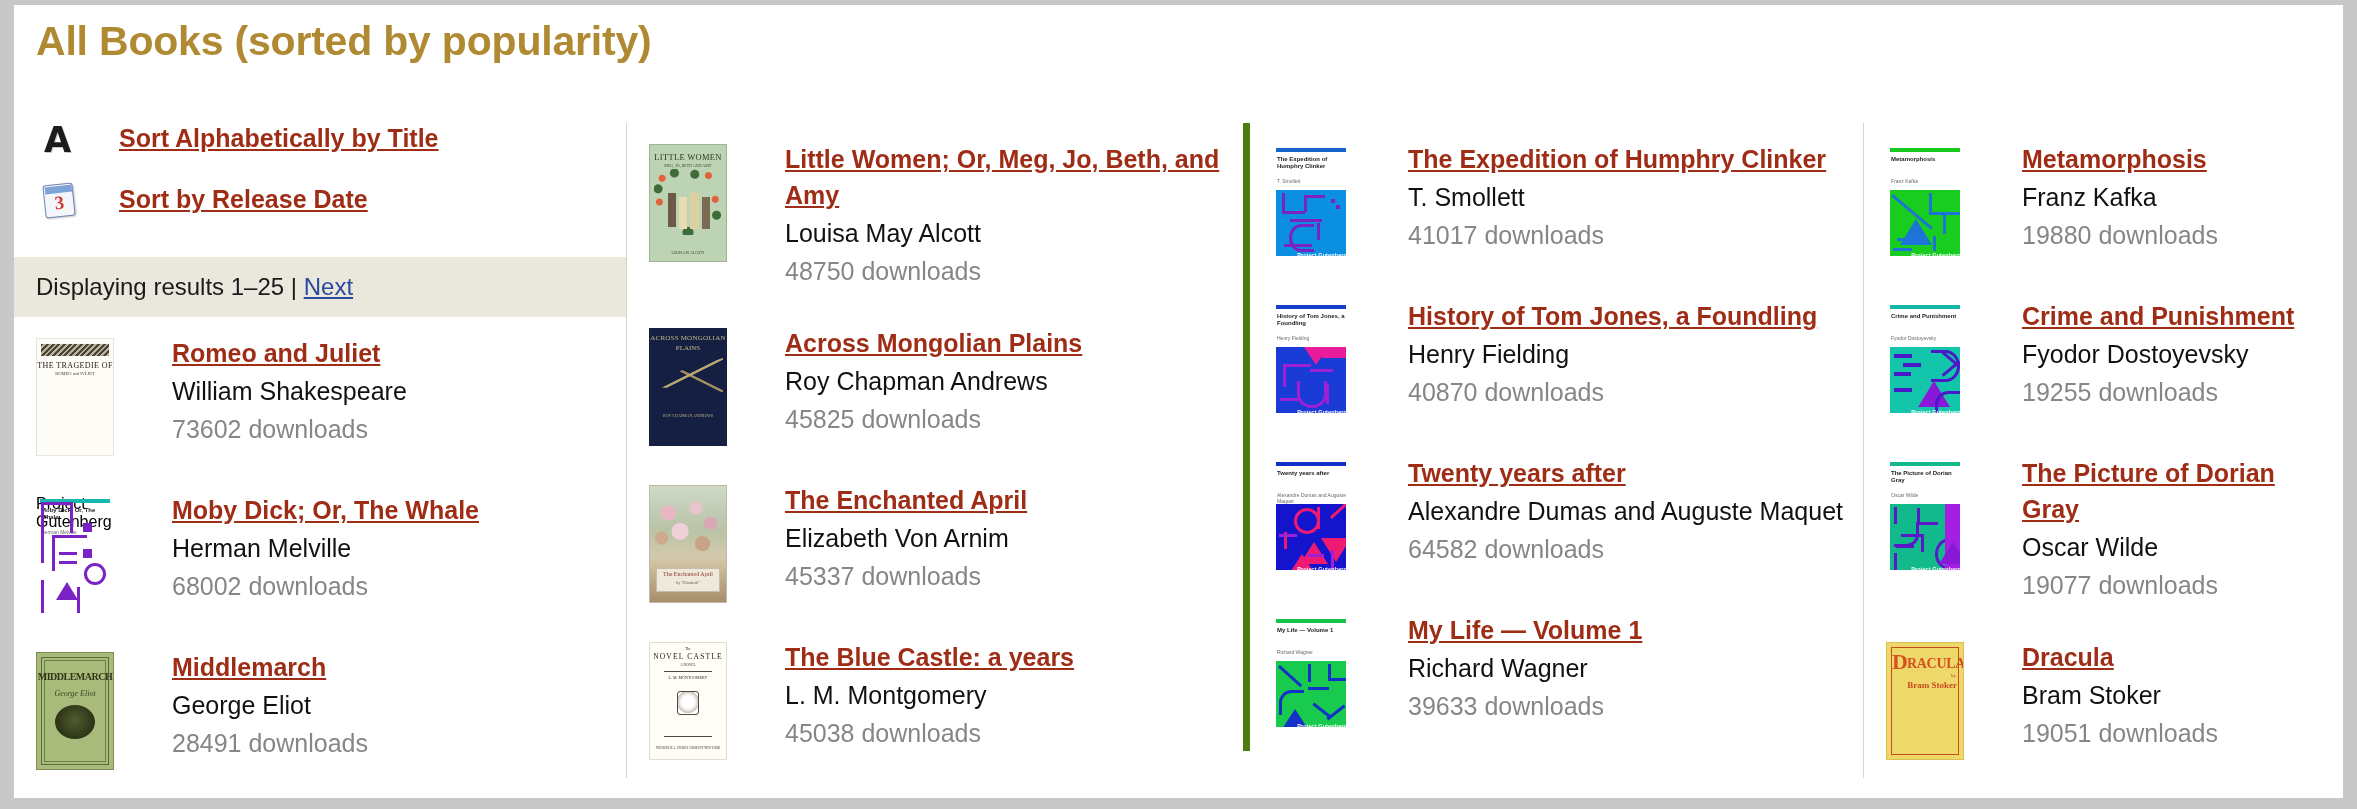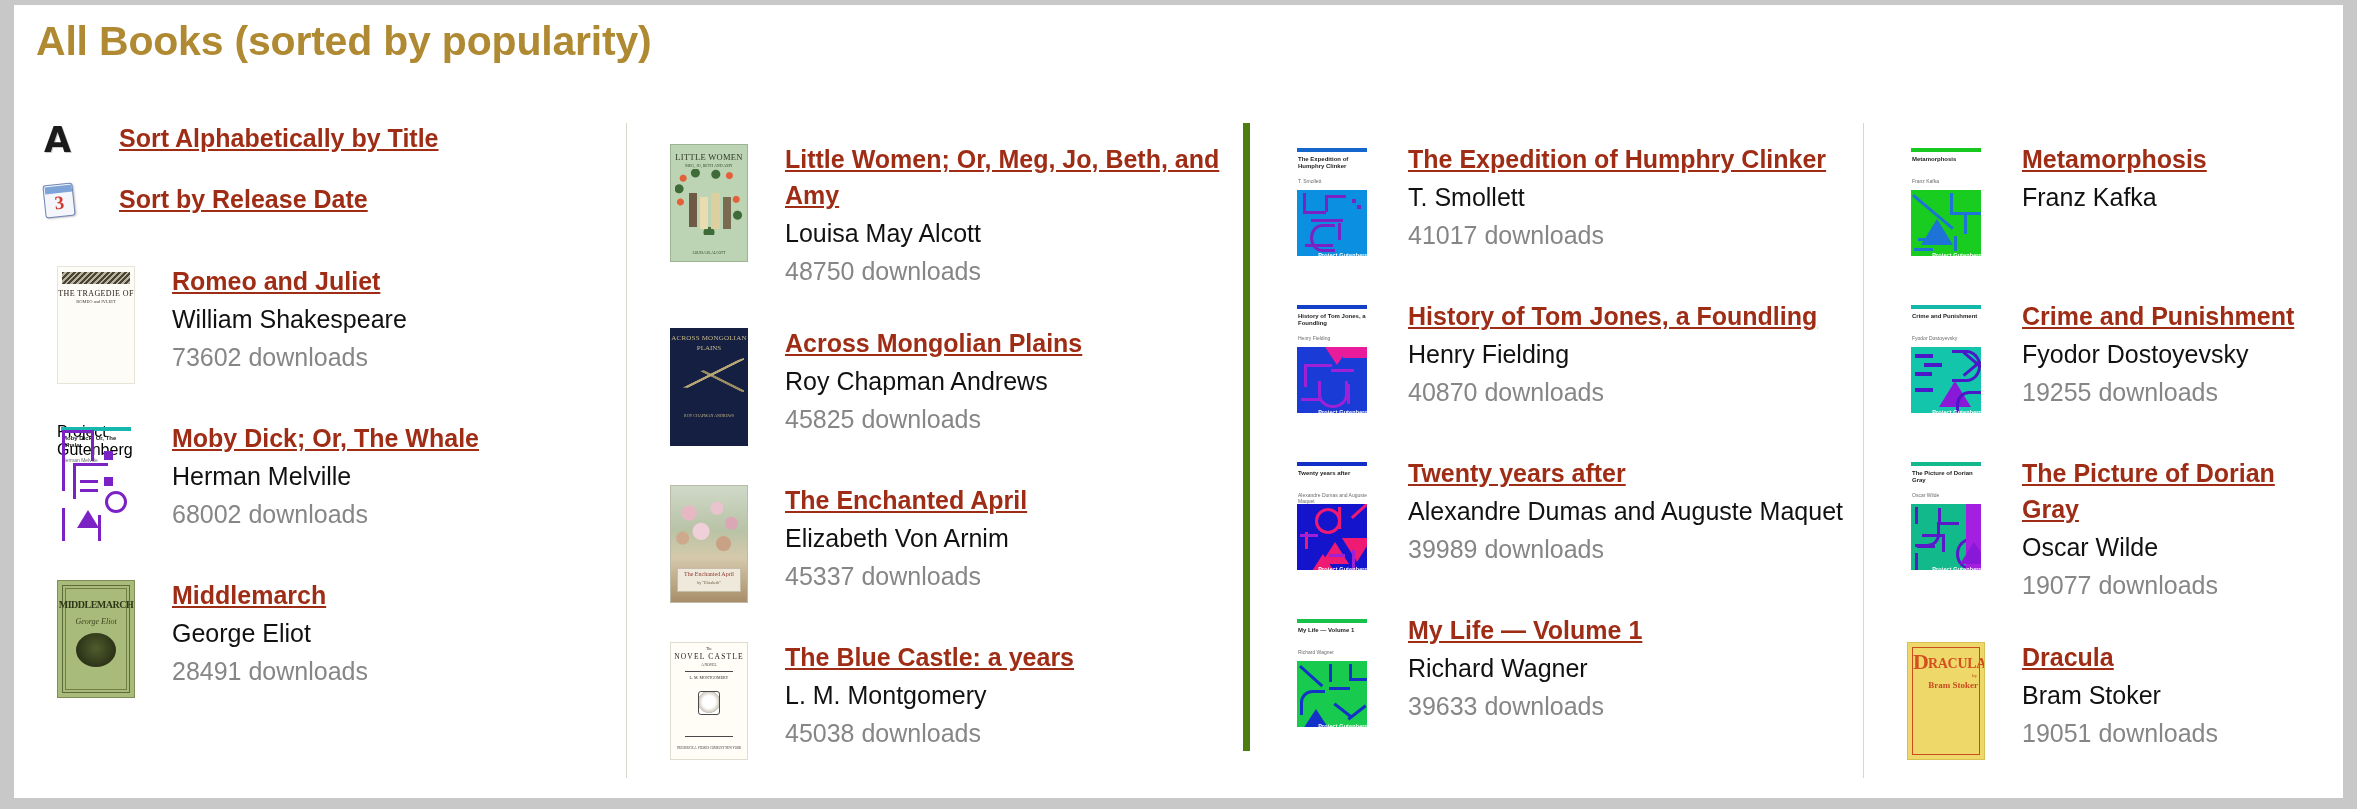--- a/index.html
+++ b/index.html
@@ -138,21 +138,20 @@
     display: flex;
     align-items: flex-start;
     padding: 18px 14px 18px 22px;
     box-sizing: border-box;
   }
   .col-1 .bookrow { padding-left: 22px; }
   .cover-cell {
     flex: 0 0 120px;
     width: 120px;
     display: flex;
-    justify-content: center;
     padding-top: 3px;
   }
   .cover {
     width: 78px;
     height: 118px;
     background: #fff;
     overflow: hidden;
     position: relative;
     display: block;
     box-sizing: border-box;
@@ -343,20 +342,23 @@
             <span class="icon-calendar">
               <span class="cal-body"></span>
                 <span class="cal-top"></span>
               <span class="cal-num">3</span>
             </span>
           </span>
           <a class="sortlink" href="#">Sort by Release Date</a>
         </li>
       </ul>
 
+      <div class="results-bar">
+        <span>Displaying results 1–25 | </span><a href="#">Next</a>
+      </div>
 
       <ul class="booklist">
 
         <li class="bookrow">
           <span class="cover-cell">
             <span class="cover cv-romeo">
               <span class="band"></span>
               <span class="l1">THE TRAGEDIE OF</span>
               <span class="l2">ROMEO and IVLIET</span>
             </span>
@@ -570,21 +572,21 @@
                 <span class="sq" style="left:46%;top:76%;width:22%;height:3px;background:#a020d8"></span>
                 <span class="sq" style="left:18%;top:76%;border-left:13px solid transparent;border-right:13px solid transparent;border-bottom:20px solid #ef1a72"></span>
                 <span class="sq" style="left:78%;top:70%;width:3px;height:30%;background:#a020d8"></span>
               </span>
               <span class="pg">Project Gutenberg</span>
             </span>
           </span>
           <span class="book-meta">
             <a class="book-title" href="#">Twenty years after</a>
             <div class="book-author">Alexandre Dumas and Auguste Maquet</div>
-            <div class="book-downloads">39989 downloads</div>
+            <div class="book-downloads">64582 downloads</div>
           </span>
         </li>
 
         <li class="bookrow">
           <span class="cover-cell">
             <span class="cover pgcover">
               <span class="bar" style="background:#17c24a"></span>
               <span class="t">My Life — Volume 1</span>
               <span class="a">Richard Wagner</span>
               <span class="art" style="background:#18cb4f">
@@ -629,20 +631,21 @@
                 <span class="sq" style="left:10%;top:72%;width:34%;height:3px;background:#1e74d6"></span>
                 <span class="sq" style="left:62%;top:70%;width:3px;height:22%;background:#1e74d6"></span>
                 <span class="sq" style="left:4%;top:88%;width:28%;height:3px;background:#1e74d6"></span>
               </span>
               <span class="pg">Project Gutenberg</span>
             </span>
           </span>
           <span class="book-meta">
             <a class="book-title" href="#">Metamorphosis</a>
             <div class="book-author">Franz Kafka</div>
+            <div class="book-downloads">19880 downloads</div>
           </span>
         </li>
 
         <li class="bookrow">
           <span class="cover-cell">
             <span class="cover pgcover">
               <span class="bar" style="background:#14b8a8"></span>
               <span class="t">Crime and Punishment</span>
               <span class="a">Fyodor Dostoyevsky</span>
               <span class="art" style="background:#13c6ab">

